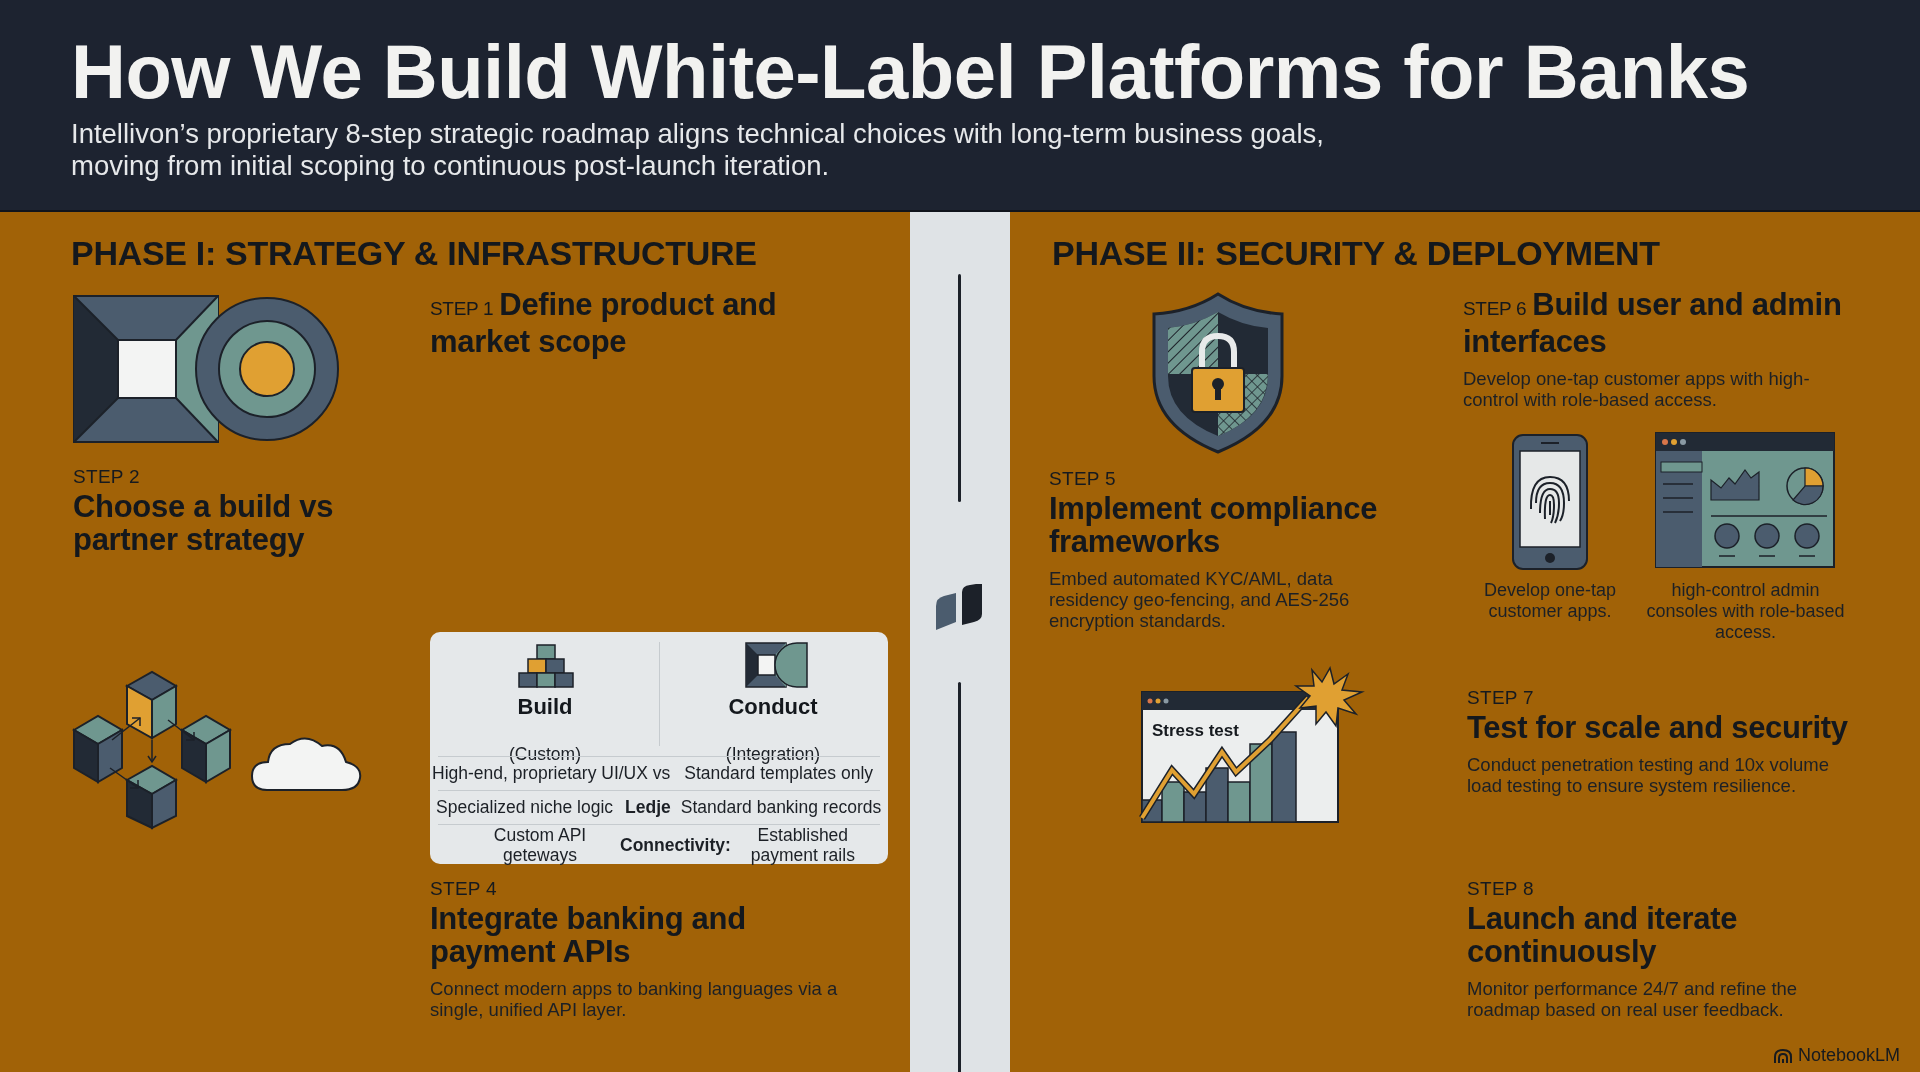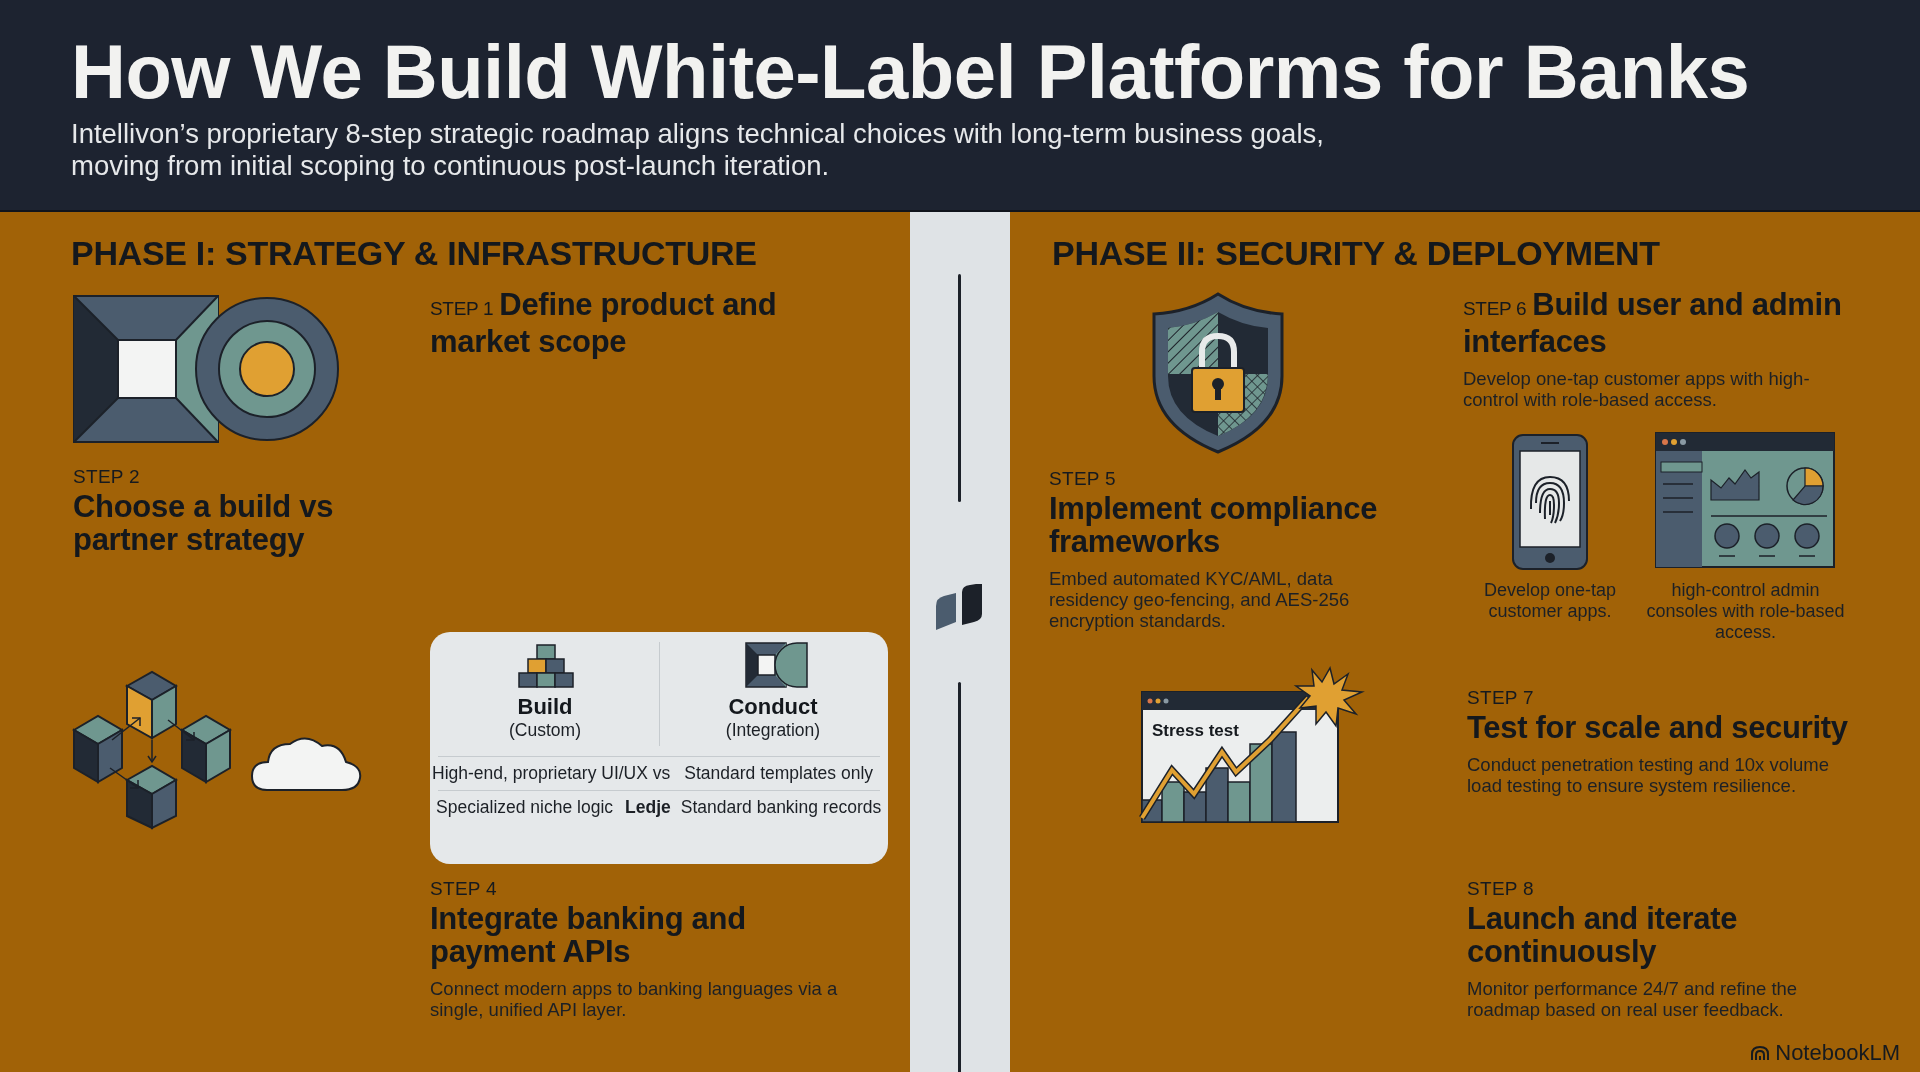--- a/index.html
+++ b/index.html
@@ -20,35 +20,35 @@
   .spine-glyph { position: absolute; left: 24px; top: 372px; width: 56px; height: 50px; }
 
   .phase-title { position: absolute; font-size: 34px; font-weight: 700; letter-spacing: -0.3px; color: #14181d; white-space: nowrap; }
 
   .step { position: absolute; }
   .step-label { font-size: 19px; font-weight: 400; color: #161a1f; letter-spacing: 0.3px; }
   .step-title { font-size: 31px; font-weight: 700; line-height: 33px; color: #14181d; letter-spacing: -0.3px; }
   .step-desc { font-size: 18.5px; line-height: 21px; color: #1c2026; margin-top: 10px; }
   .inline-label { font-size: 19px; font-weight: 400; margin-right: 6px; }
 
-  .matrix { position: absolute; left: 430px; top: 420px; width: 458px; height: 232px; background: #e5e8ea; border-radius: 20px; }
+  .matrix { position: absolute; left: 430px; top: 420px; width: 458px; height: 232px; background: #e5e8ea; border-radius: 10px; }
   .matrix .col { position: absolute; top: 8px; width: 220px; height: 110px; text-align: center; }
   .matrix .col .name { font-size: 22px; font-weight: 700; margin-top: 54px; color: #14181d; }
-  .matrix .col .sub { font-size: 17.5px; color: #1c2026; }
+  .matrix .col .sub { font-size: 17.5px; color: #1c2026; margin-top: 24px; }
   .matrix .vdiv { position: absolute; left: 229px; top: 10px; width: 1px; height: 104px; background: #c6cbcf; }
   .matrix .row { position: absolute; left: 8px; width: 442px; font-size: 17.5px; color: #1c2026; border-top: 1px solid #c6cbcf; display: flex; align-items: center; }
   .matrix .row span { white-space: nowrap; }
   .row1 { top: 124px; height: 34px; }
   .row2 { top: 158px; height: 34px; }
   .row3 { top: 192px; height: 40px; line-height: 20px; }
   .row .b { font-weight: 700; }
 
   .caption { position: absolute; text-align: center; font-size: 18px; line-height: 21px; color: #1c2026; }
 
-  .watermark { position: absolute; right: 20px; bottom: 6px; font-size: 22px; font-weight: 400; display: flex; align-items: center; gap: 5px; color: #161a1f; }
+  .watermark { position: absolute; right: 20px; bottom: 6px; font-size: 18px; font-weight: 400; display: flex; align-items: center; gap: 5px; color: #161a1f; }
   svg { display: block; }
 </style>
 </head>
 <body>
 
 <div class="header">
   <h1>How We Build White-Label Platforms for Banks</h1>
   <p>Intellivon’s proprietary 8-step strategic roadmap aligns technical choices with long-term business goals, moving from initial scoping to continuous post-launch iteration.</p>
 </div>
 
@@ -111,20 +111,25 @@
       <div class="sub">(Integration)</div>
     </div>
     <div class="row row1">
       <span style="margin-left:-6px;">High-end, proprietary UI/UX vs</span>
       <span style="margin-left:14px;">Standard templates only</span>
     </div>
     <div class="row row2">
       <span style="margin-left:-2px;">Specialized niche logic</span>
       <span class="b" style="margin-left:12px;">Ledje</span>
       <span style="margin-left:10px;">Standard banking records</span>
+    </div>
+    <div class="row row3">
+      <span style="width:160px;white-space:normal;text-align:center;margin-left:22px;">Custom API geteways</span>
+      <span class="b" style="margin-left:0px;">Connectivity:</span>
+      <span style="width:120px;white-space:normal;text-align:center;margin-left:12px;">Established payment rails</span>
     </div>
   </div>
 
   <div style="position:absolute;left:72px;top:458px;">
     <svg width="300" height="160" viewBox="0 0 300 160">
       <g stroke="#1c2129" stroke-width="2">
         <polygon points="55,16 80,2 104,16 80,30" fill="#4b5c6e"></polygon>
         <polygon points="55,16 80,30 80,68 55,54" fill="#e0a032"></polygon>
         <polygon points="104,16 80,30 80,68 104,54" fill="#6f978f"></polygon>
         <polygon points="2,60 26,46 50,60 26,74" fill="#6f978f"></polygon>

